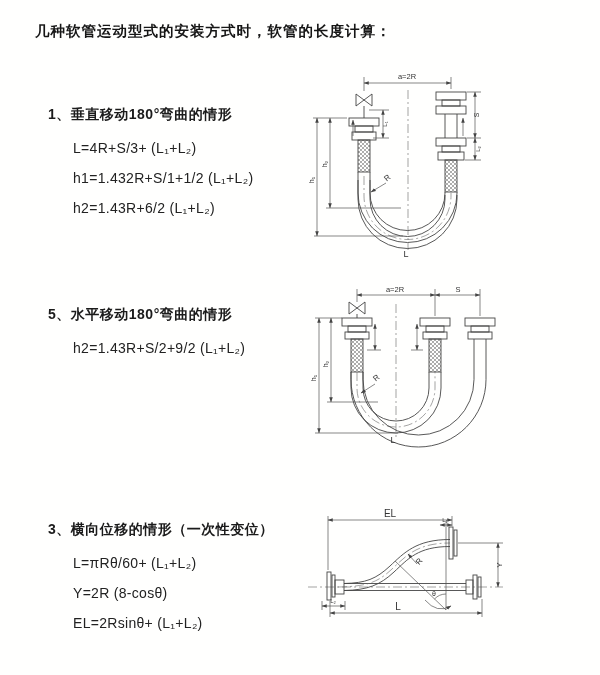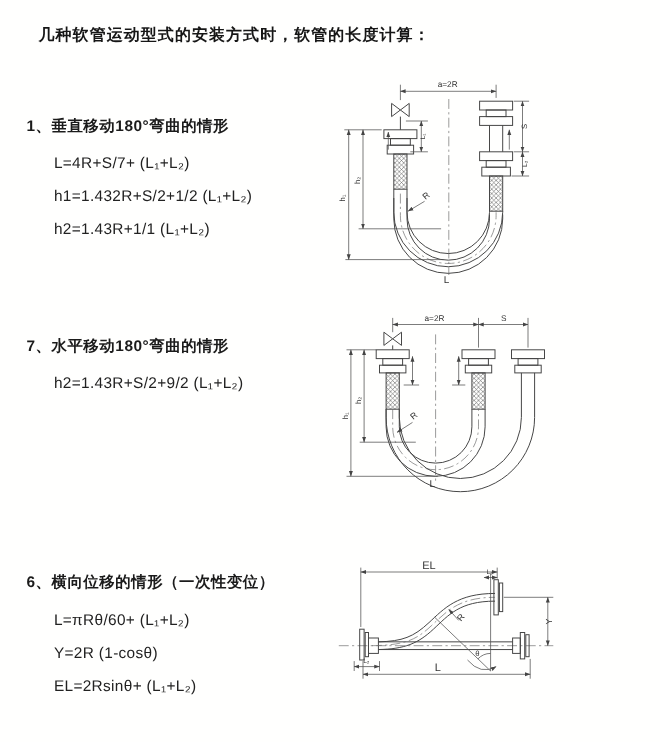--- a/index.html
+++ b/index.html
@@ -3,21 +3,21 @@
 <meta charset="utf-8">
 <style>
   html,body{margin:0;padding:0;background:#fff;}
   .page{
     position:relative;width:600px;height:675px;background:#fffffe;
     font-family:"Liberation Sans","DejaVu Sans",sans-serif;color:#1b1b1b;overflow:hidden;
   }
   .title{
     position:absolute;left:35px;top:22px;font-size:14.5px;font-weight:700;letter-spacing:1px;color:#161616;
   }
-  .sec{position:absolute;left:24px;width:280px;}
+  .sec{position:absolute;left:48px;width:280px;}
   .sec-head{font-size:14px;font-weight:600;letter-spacing:0.5px;color:#1b1b1b;margin-bottom:9px;}
   .formula{font-size:14px;line-height:30px;padding-left:25px;color:#222;letter-spacing:0.3px;white-space:nowrap;}
   svg{position:absolute;}
   svg text{font-family:"Liberation Sans","DejaVu Sans",sans-serif;fill:#333;}
   .ln{stroke:#454545;stroke-width:0.9;fill:none;}
   .thin{stroke:#555;stroke-width:0.7;fill:none;}
   .dim{stroke:#555;stroke-width:0.7;fill:none;}
   .cl{stroke:#666;stroke-width:0.6;fill:none;stroke-dasharray:9 3 2 3;}
   .braid{fill:url(#xh);stroke:#454545;stroke-width:0.9;}
 </style>
@@ -34,34 +34,34 @@
       <marker id="arr" viewBox="0 0 10 10" refX="8.5" refY="5" markerWidth="8" markerHeight="8" orient="auto-start-reverse">
         <path d="M0,1.8 L9,5 L0,8.2 Z" fill="#444"></path>
       </marker>
     </defs>
   </svg>
 
   <div class="title">几种软管运动型式的安装方式时，软管的长度计算：</div>
 
   <div class="sec" style="top:106px">
     <div class="sec-head">1、垂直移动180°弯曲的情形</div>
-    <div class="formula">L=4R+S/7+ (L₁+L₂)</div>
-    <div class="formula">h1=1.432R+S/2+1/2 (L₁+L₂)</div>
-    <div class="formula">h2=1.43R+1/1 (L₁+L₂)</div>
+    <div class="formula">L=4R+S/3+ (L₁+L₂)</div>
+    <div class="formula">h1=1.432R+S/1+1/2 (L₁+L₂)</div>
+    <div class="formula">h2=1.43R+6/2 (L₁+L₂)</div>
   </div>
 
   <div class="sec" style="top:306px">
-    <div class="sec-head">7、水平移动180°弯曲的情形</div>
+    <div class="sec-head">5、水平移动180°弯曲的情形</div>
     <div class="formula">h2=1.43R+S/2+9/2 (L₁+L₂)</div>
   </div>
 
   <div class="sec" style="top:521px">
-    <div class="sec-head">6、横向位移的情形（一次性变位）</div>
+    <div class="sec-head">3、横向位移的情形（一次性变位）</div>
     <div class="formula">L=πRθ/60+ (L₁+L₂)</div>
-    <div class="formula">Y=2R (1-cosθ)</div>
+    <div class="formula">Y=2R (8-cosθ)</div>
     <div class="formula">EL=2Rsinθ+ (L₁+L₂)</div>
   </div>
 
   <svg style="left:303px;top:60px" width="195" height="205" viewBox="0 0 195 205">
     <g>
       <path class="cl" d="M105,30 V190"></path>
     </g>
     <g>
       <path class="ln" d="M53,34 V46 L61,40 Z M69,34 V46 L61,40 Z"></path>
       <path class="ln" d="M61,46 V58"></path>

